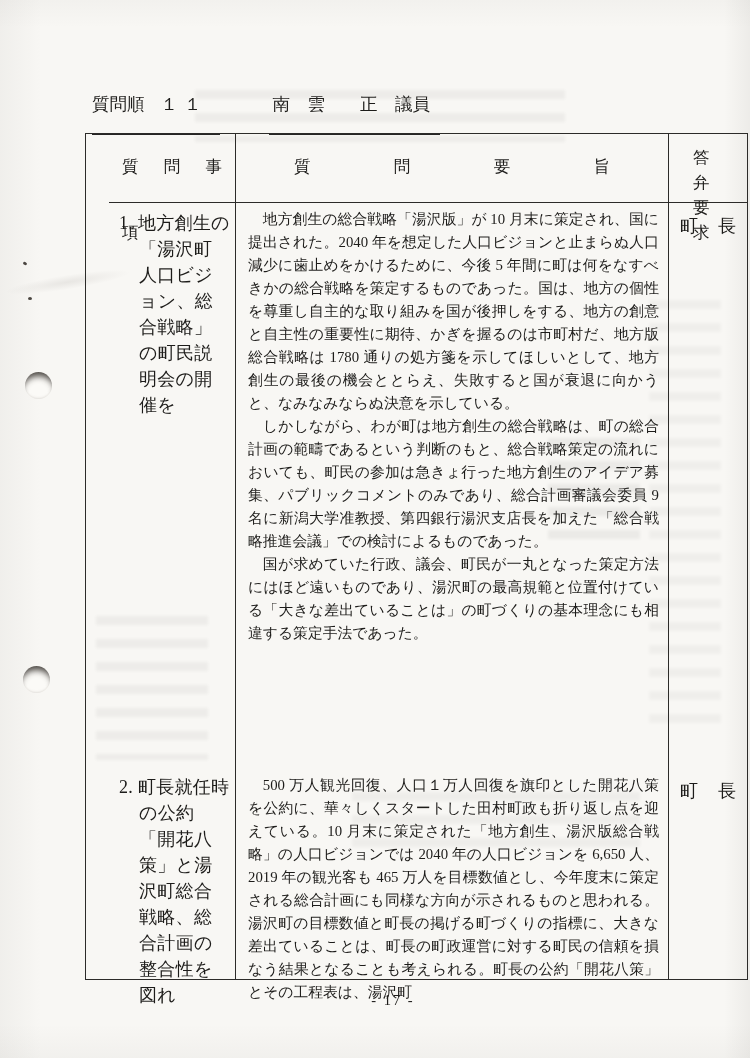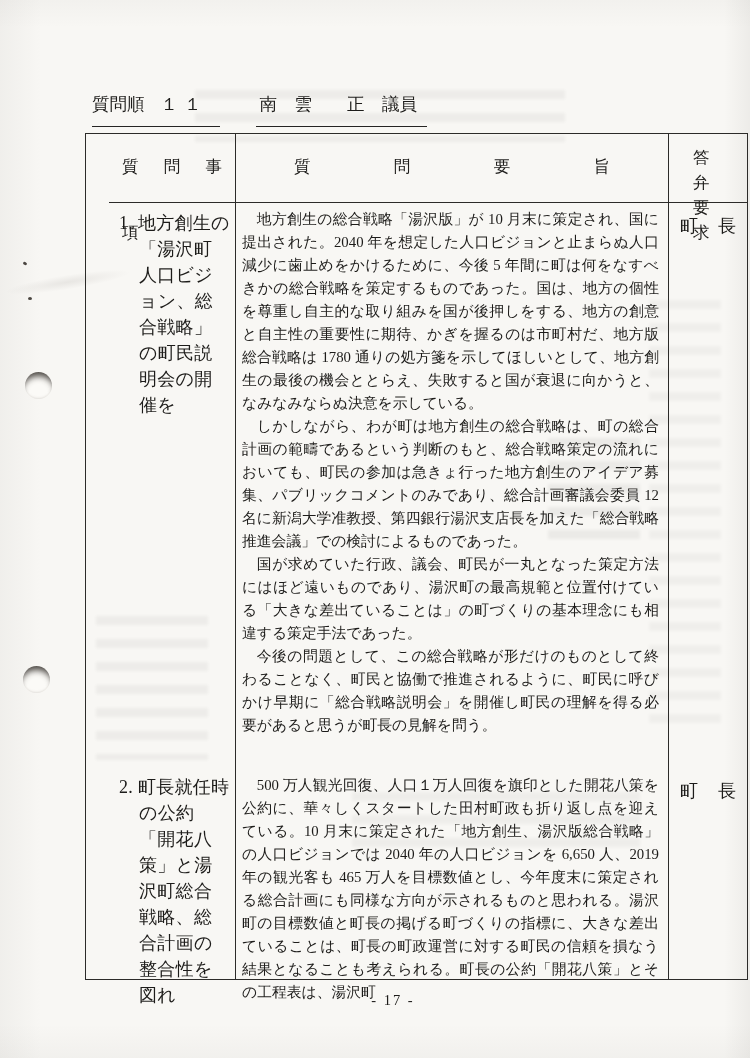--- a/index.html
+++ b/index.html
@@ -28,24 +28,24 @@
   
   .smudge{position:absolute;opacity:.07;filter:blur(1.4px);
     background:repeating-linear-gradient(180deg,#4c4a48 0 9px, rgba(0,0,0,0) 9px 23px);}
   .smudge-top{left:195px;top:90px;width:370px;height:52px;opacity:.06;}
   .smudge-mid{left:548px;top:438px;width:92px;height:110px;}
   .smudge-left{left:96px;top:616px;width:112px;height:144px;opacity:.06;}
   .smudge-right{left:649px;top:300px;width:72px;height:430px;opacity:.045;}
   .smudge-q2{left:352px;top:792px;width:288px;height:60px;opacity:.05;}
 
   .doc-header{position:absolute;left:92px;top:92px;font-size:17.5px;white-space:nowrap;}
-  .u{border-bottom:1.8px solid #262524;padding-bottom:12px;}
+  .u{border-bottom:1.8px solid #262524;padding-bottom:20px;}
   .order{padding-right:12px;}
   .order .num{margin-left:16px;letter-spacing:6px;}
-  .name{margin-left:36px;padding-right:10px;padding-left:4px;}
+  .name{margin-left:49px;padding-right:10px;padding-left:4px;}
 
   .qtable{
     position:absolute;left:85px;top:133px;width:638px;height:845px;
     border:1.8px solid #2c2b29;display:grid;
     grid-template-columns:127px 433px 78px;grid-template-rows:69px 1fr;padding-left:23px;
   }
   .cell{box-sizing:border-box;}
   .bline{border-bottom:1.5px solid #2c2b29;}
   .rline{border-right:1.5px solid #2c2b29;}
   .th{font-size:16.5px;}
@@ -53,21 +53,21 @@
   .th-summary{line-height:66px;padding:0 58px;text-align:justify;text-align-last:justify;}
   .th-answer{padding:11px 11px 0;}
   .th-answer div{line-height:25px;text-align:justify;text-align-last:justify;margin-left:13px;}
   .tbody{position:relative;}
 
   .item-block{position:absolute;left:10px;right:5px;font-size:18px;line-height:26px;
     padding-left:20px;text-indent:-20px;letter-spacing:.3px;}
   .item-1{top:7px;}
   .item-2{top:571px;}
 
-  .para-group{position:absolute;left:6px;right:9px;}
+  .para-group{position:absolute;left:12px;right:9px;}
   .pg-1{top:5px;}
   .pg-2{top:571px;}
   .para{margin:0;font-size:14.8px;line-height:23px;text-indent:1em;text-align:justify;}
 
   .answer-label{position:absolute;left:0;right:0;padding:0 11px;font-size:18px;
     text-align:justify;text-align-last:justify;box-sizing:border-box;}
   .answer-1{top:11px;}
   .answer-2{top:576px;}
 
   .page-number{position:absolute;top:992px;left:0;width:786px;text-align:center;
@@ -102,23 +102,22 @@
     </div>
 
     <div class="cell tbody rline">
       <div class="item-block item-1">1. 地方創生の「湯沢町人口ビジョン、総合戦略」の町民説明会の開催を</div>
       <div class="item-block item-2">2. 町長就任時の公約「開花八策」と湯沢町総合戦略、総合計画の整合性を図れ</div>
     </div>
 
     <div class="cell tbody rline">
       <div class="para-group pg-1">
         <p class="para">地方創生の総合戦略「湯沢版」が 10 月末に策定され、国に提出された。2040 年を想定した人口ビジョンと止まらぬ人口減少に歯止めをかけるために、今後 5 年間に町は何をなすべきかの総合戦略を策定するものであった。国は、地方の個性を尊重し自主的な取り組みを国が後押しをする、地方の創意と自主性の重要性に期待、かぎを握るのは市町村だ、地方版総合戦略は 1780 通りの処方箋を示してほしいとして、地方創生の最後の機会ととらえ、失敗すると国が衰退に向かうと、なみなみならぬ決意を示している。</p>
-        <p class="para">しかしながら、わが町は地方創生の総合戦略は、町の総合計画の範疇であるという判断のもと、総合戦略策定の流れにおいても、町民の参加は急きょ行った地方創生のアイデア募集、パブリックコメントのみであり、総合計画審議会委員 12 名に新潟大学准教授、第四銀行湯沢支店長を加えた「総合戦略推進会議」での検討によるものであった。</p>
+        <p class="para">しかしながら、わが町は地方創生の総合戦略は、町の総合計画の範疇であるという判断のもと、総合戦略策定の流れにおいても、町民の参加は急きょ行った地方創生のアイデア募集、パブリックコメントのみであり、総合計画審議会委員 9 名に新潟大学准教授、第四銀行湯沢支店長を加えた「総合戦略推進会議」での検討によるものであった。</p>
         <p class="para">国が求めていた行政、議会、町民が一丸となった策定方法にはほど遠いものであり、湯沢町の最高規範と位置付けている「大きな差出ていることは」の町づくりの基本理念にも相違する策定手法であった。</p>
-        <p class="para">今後の問題として、この総合戦略が形だけのものとして終わることなく、町民と協働で推進されるように、町民に呼びかけ早期に「総合戦略説明会」を開催し町民の理解を得る必要があると思うが町長の見解を問う。</p>
       </div>
       <div class="para-group pg-2">
         <p class="para">500 万人観光回復、人口１万人回復を旗印とした開花八策を公約に、華々しくスタートした田村町政も折り返し点を迎えている。10 月末に策定された「地方創生、湯沢版総合戦略」の人口ビジョンでは 2040 年の人口ビジョンを 6,650 人、2019 年の観光客も 465 万人を目標数値とし、今年度末に策定される総合計画にも同様な方向が示されるものと思われる。湯沢町の目標数値と町長の掲げる町づくりの指標に、大きな差出ていることは、町長の町政運営に対する町民の信頼を損なう結果となることも考えられる。町長の公約「開花八策」とその工程表は、湯沢町</p>
       </div>
     </div>
 
     <div class="cell tbody">
       <div class="answer-label answer-1">町　長</div>
       <div class="answer-label answer-2">町　長</div>
     </div>

